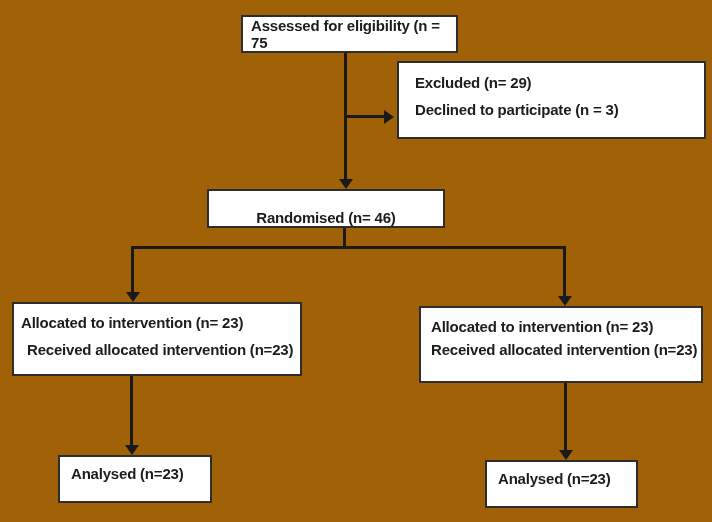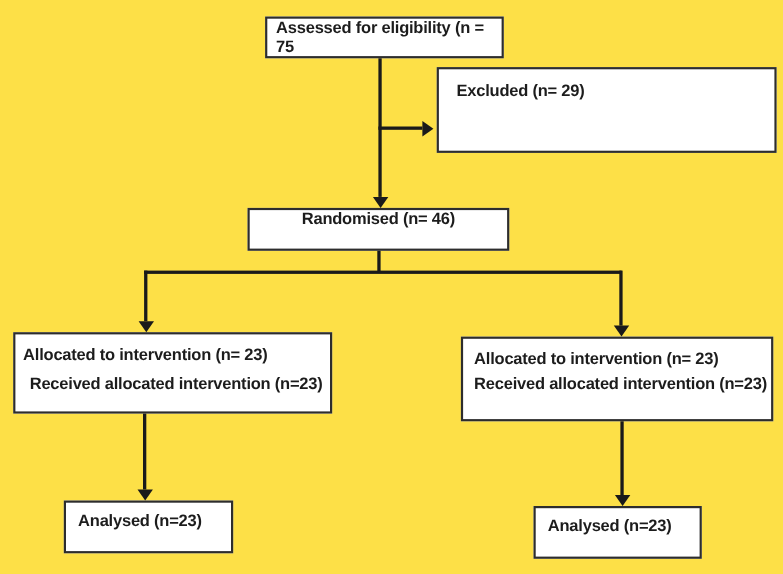--- a/index.html
+++ b/index.html
@@ -1,40 +1,40 @@
 <!DOCTYPE html>
 <html><head>
 <meta charset="utf-8">
 <style>
   html, body { margin: 0; padding: 0; background: #ffffff; }
   #stage {
     position: relative;
     width: 712px;
     height: 522px;
-    background: #fde047;
+    background: #a16207;
     font-family: "Liberation Sans", sans-serif;
     overflow: hidden;
   }
   .box {
     position: absolute;
     box-sizing: border-box;
     background: #ffffff;
     border: 2px solid #2d2d2d;
     color: #1c1c1c;
     font-weight: 700;
     font-size: 15px;
     letter-spacing: -0.2px;
   }
   .box-assessed   { left: 241px; top: 15px;  width: 217px; height: 38px;
                     display: flex; align-items: center; padding-left: 8px; }
   .box-excluded   { left: 397px; top: 61px;  width: 309px; height: 78px;
                     padding: 6px 4px 0 16px; }
   .box-excluded .line { line-height: 27px; white-space: nowrap; }
-  .box-randomised { left: 225px; top: 189px; width: 238px; height: 39px;
-                    display: flex; align-items: flex-start; justify-content: center; }
+  .box-randomised { left: 207px; top: 189px; width: 238px; height: 39px;
+                    display: flex; align-items: flex-end; justify-content: center; }
   .box-alloc-l    { left: 12px;  top: 302px; width: 290px; height: 74px;
                     padding: 5px 2px 0 7px; }
   .box-alloc-l .line { line-height: 27px; white-space: nowrap; }
   .box-alloc-l .line.indent { padding-left: 6px; }
   .box-alloc-r    { left: 419px; top: 306px; width: 284px; height: 77px;
                     padding: 7px 2px 0 10px; }
   .box-alloc-r .line { line-height: 23px; white-space: nowrap; }
   .box-analysed-l { left: 58px;  top: 455px; width: 154px; height: 48px;
                     padding: 8px 0 0 11px; }
   .box-analysed-r { left: 485px; top: 460px; width: 153px; height: 48px;
@@ -58,20 +58,21 @@
 <body>
 
 <div id="stage">
 
   <div class="box box-assessed">
     <span>Assessed for eligibility (n = 75</span>
   </div>
 
   <div class="box box-excluded">
     <div class="line">Excluded (n= 29)</div>
+    <div class="line">Declined to participate (n = 3)</div>
   </div>
 
   <div class="box box-randomised">
     <span>Randomised (n= 46)</span>
   </div>
 
   <div class="box box-alloc-l">
     <div class="line">Allocated to intervention (n= 23)</div>
     <div class="line indent">Received allocated intervention (n=23)</div>
   </div>

